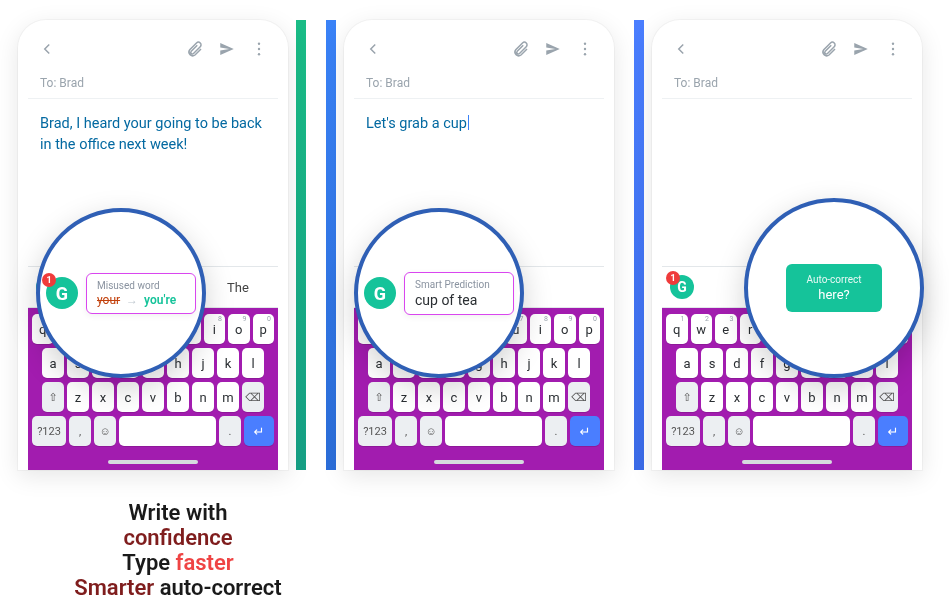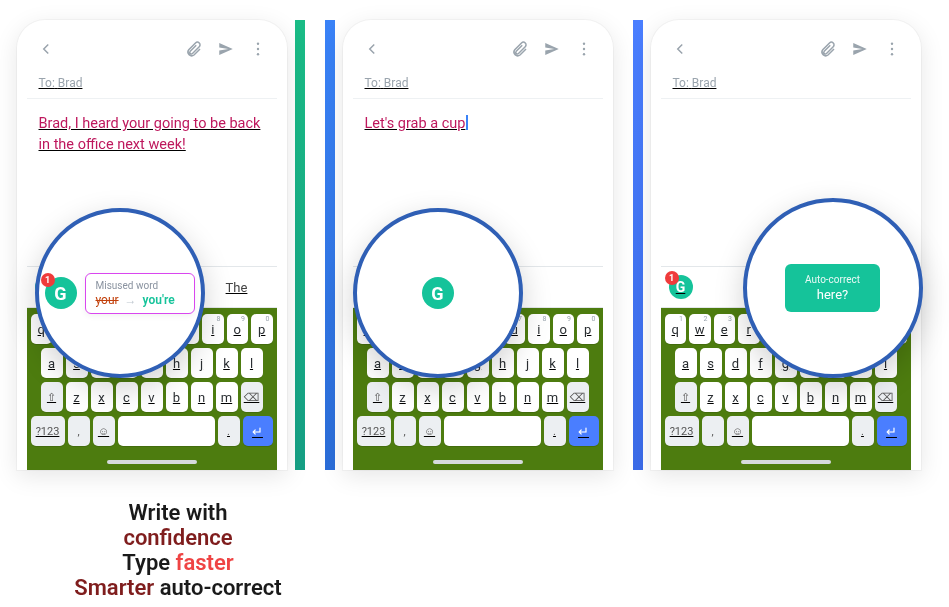--- a/index.html
+++ b/index.html
@@ -6,24 +6,23 @@
   body {
     font-family: -apple-system, BlinkMacSystemFont, "Segoe UI", Roboto, sans-serif;
     background: #fff;
     width: 949px;
     height: 607px;
     overflow: hidden;
     position: relative;
   }
   .panels {
     display: flex;
-    justify-content: center;
+    justify-content: flex-start;
     padding: 20px 30px 0 18px;
     gap: 20px;
-    text-decoration: underline;
   }
   .panel {
     position: relative;
     width: 296px;
     height: 450px;
     display: flex;
     align-items: stretch;
   }
   .accent-bar {
     width: 10px;
@@ -59,33 +58,33 @@
   .topbar .left, .topbar .right { display:flex; align-items:center; gap:14px; }
   .icon-svg { width:18px; height:18px; stroke:#9aa4ad; stroke-width:2; fill:none; }
   .to-line {
     font-size: 12px;
     color: #9aa4ad;
     padding: 4px 12px 8px 12px;
     border-bottom: 1px solid #eef1f3;
   }
   .body-text {
     font-size: 14.5px;
-    color: #be185d;
+    color: #0369a1;
     padding: 14px 12px 0 12px;
     line-height: 1.45;
     min-height: 70px;
   }
   .cursor {
     display:inline-block; width:1.5px; height:15px; background:#3a82f7; vertical-align:-2px; margin-left:1px;
   }
 
   
   .kbd-area {
     margin-top: auto;
-    background: #4d7c0f;
+    background: #a21caf;
     border-top: 1px solid #e3e7ea;
   }
   .sugg-row {
     display:flex;
     align-items:center;
     gap:6px;
     padding:8px 8px;
     background:#fff;
     border-bottom:1px solid #e3e7ea;
     font-size:13px;
@@ -350,20 +349,24 @@
             <div class="key fn">.</div>
             <div class="key enter">↵</div>
             </div>
   </div>
         <div class="home-pill"></div>
       </div>
     </div>
     <div class="bubble">
       <div class="bubble-inner">
         <div class="g-badge big">G</div>
+        <div class="mini-card">
+          <div class="title">Smart Prediction</div>
+          <div style="color:#2b2f33;font-size:14px">cup of tea</div>
+        </div>
       </div>
       </div>
   </div>
   <div class="panel">
     <div class="accent-bar"></div>
     <div class="phone">
       <div class="topbar">
         <div class="left">
           <span><svg class="icon-svg" viewBox="0 0 24 24">
                 <path d="M15 6l-6 6 6 6"></path>

